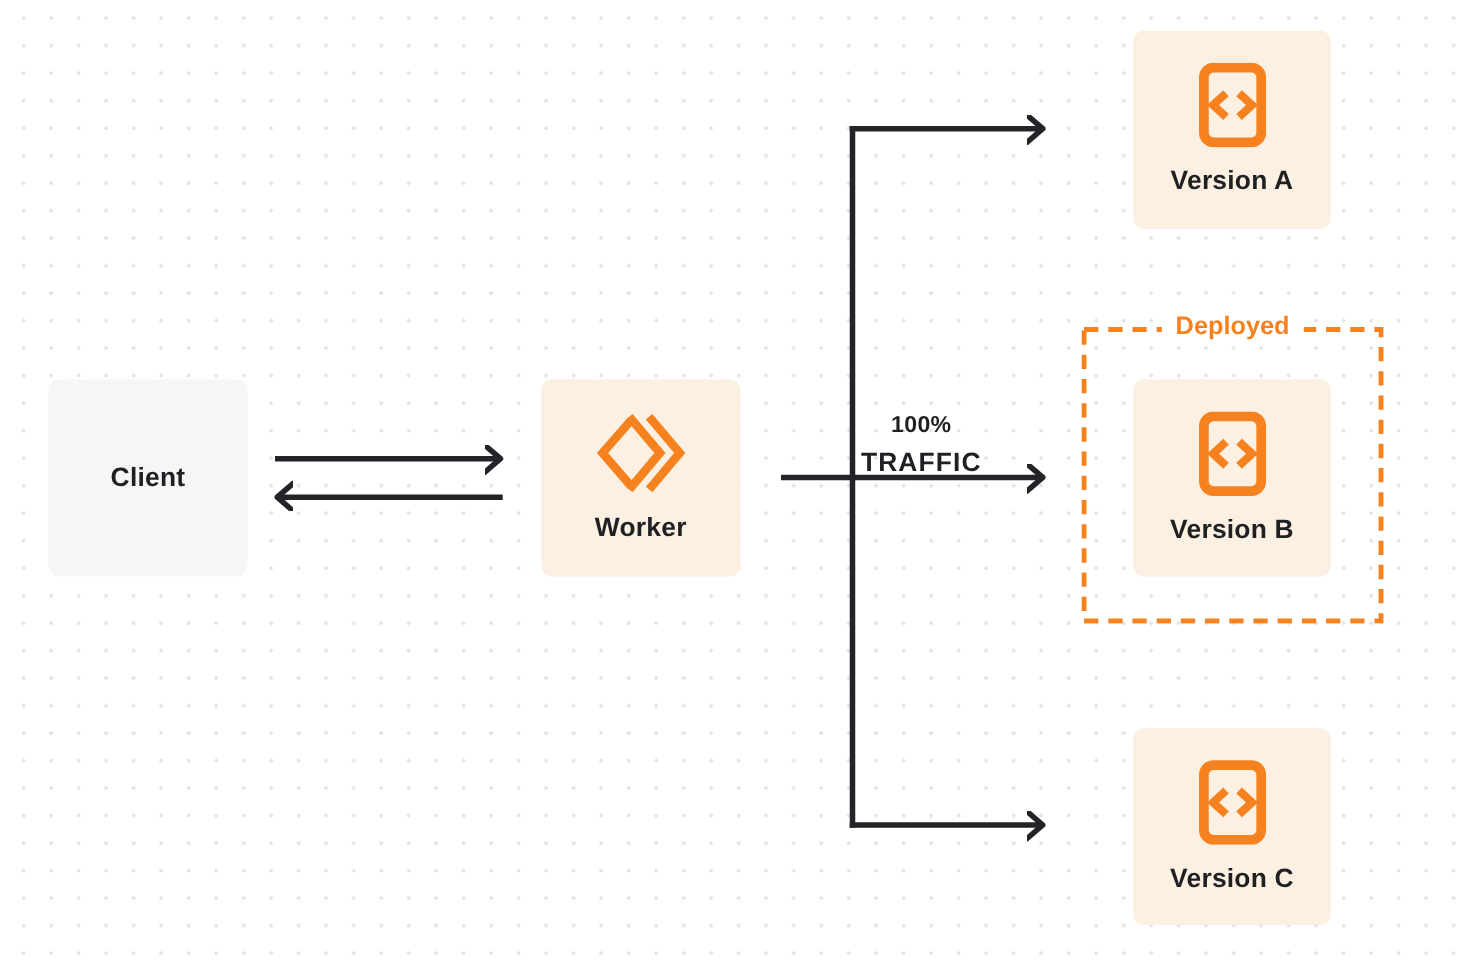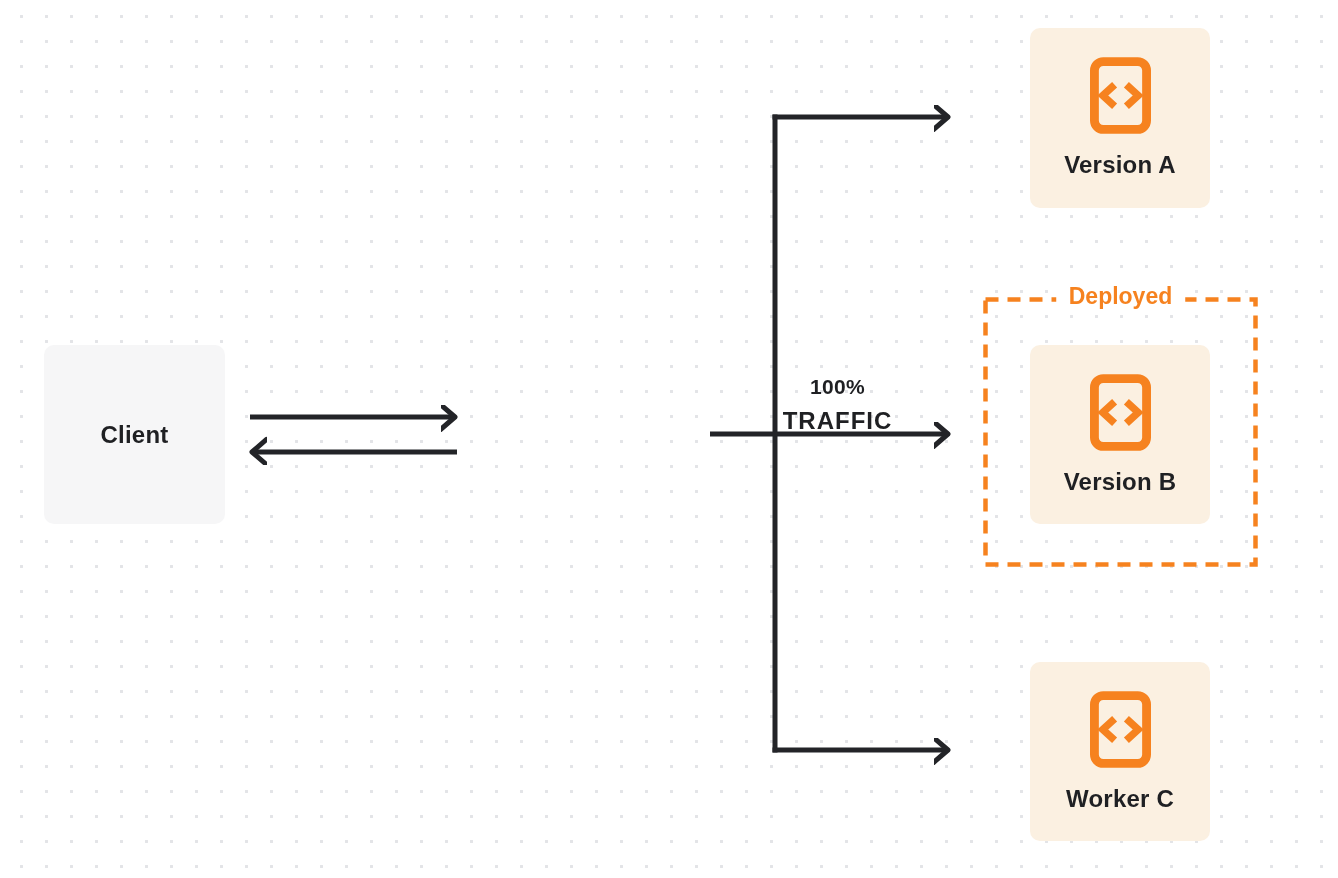--- a/index.html
+++ b/index.html
@@ -143,20 +143,28 @@
     <svg width="275" height="270" viewBox="0 0 275 270">
       <rect class="deployed-rect" x="2.5" y="2.5" width="270" height="265"></rect>
     </svg>
     <span class="deployed-label">Deployed</span>
   </div>
 
   <div class="node gray" style="left:44px; top:345px; width:181px; height:179px;">
     <span class="node-label">Client</span>
   </div>
 
+  <div class="node cream col" style="left:492px; top:345px; width:181px; height:179px;">
+    <svg width="81" height="74" viewBox="0 0 81 76">
+      <path class="logo-stroke" d="M31.7,7 L4.8,37.8 L31.7,69"></path>
+      <path class="logo-stroke" d="M29.8,4 L58.4,37.8 L29.8,72"></path>
+      <path class="logo-stroke" d="M48.3,4 L76.9,37.8 L48.3,72"></path>
+    </svg>
+    <span class="node-label">Worker</span>
+  </div>
 
   <div class="traffic">
     <div class="traffic-line1">100%</div>
     <div class="traffic-line2">TRAFFIC</div>
   </div>
 
   <div class="node cream col" style="left:1030px; top:28px; width:180px; height:180px;">
     <svg width="61" height="77" viewBox="0 0 62 78">
       <rect class="code-rect" x="4.5" y="4.5" width="53" height="69" rx="9"></rect>
       <path class="code-chevron" d="M25,28 L13,39 L25,50"></path>
@@ -173,16 +181,16 @@
     </svg>
     <span class="node-label">Version B</span>
   </div>
 
   <div class="node cream col" style="left:1030px; top:662px; width:180px; height:179px;">
     <svg width="61" height="77" viewBox="0 0 62 78">
       <rect class="code-rect" x="4.5" y="4.5" width="53" height="69" rx="9"></rect>
       <path class="code-chevron" d="M25,28 L13,39 L25,50"></path>
       <path class="code-chevron" d="M37,28 L49,39 L37,50"></path>
     </svg>
-    <span class="node-label">Worker C</span>
+    <span class="node-label">Version C</span>
   </div>
 
 </div>
 
 </body></html>

